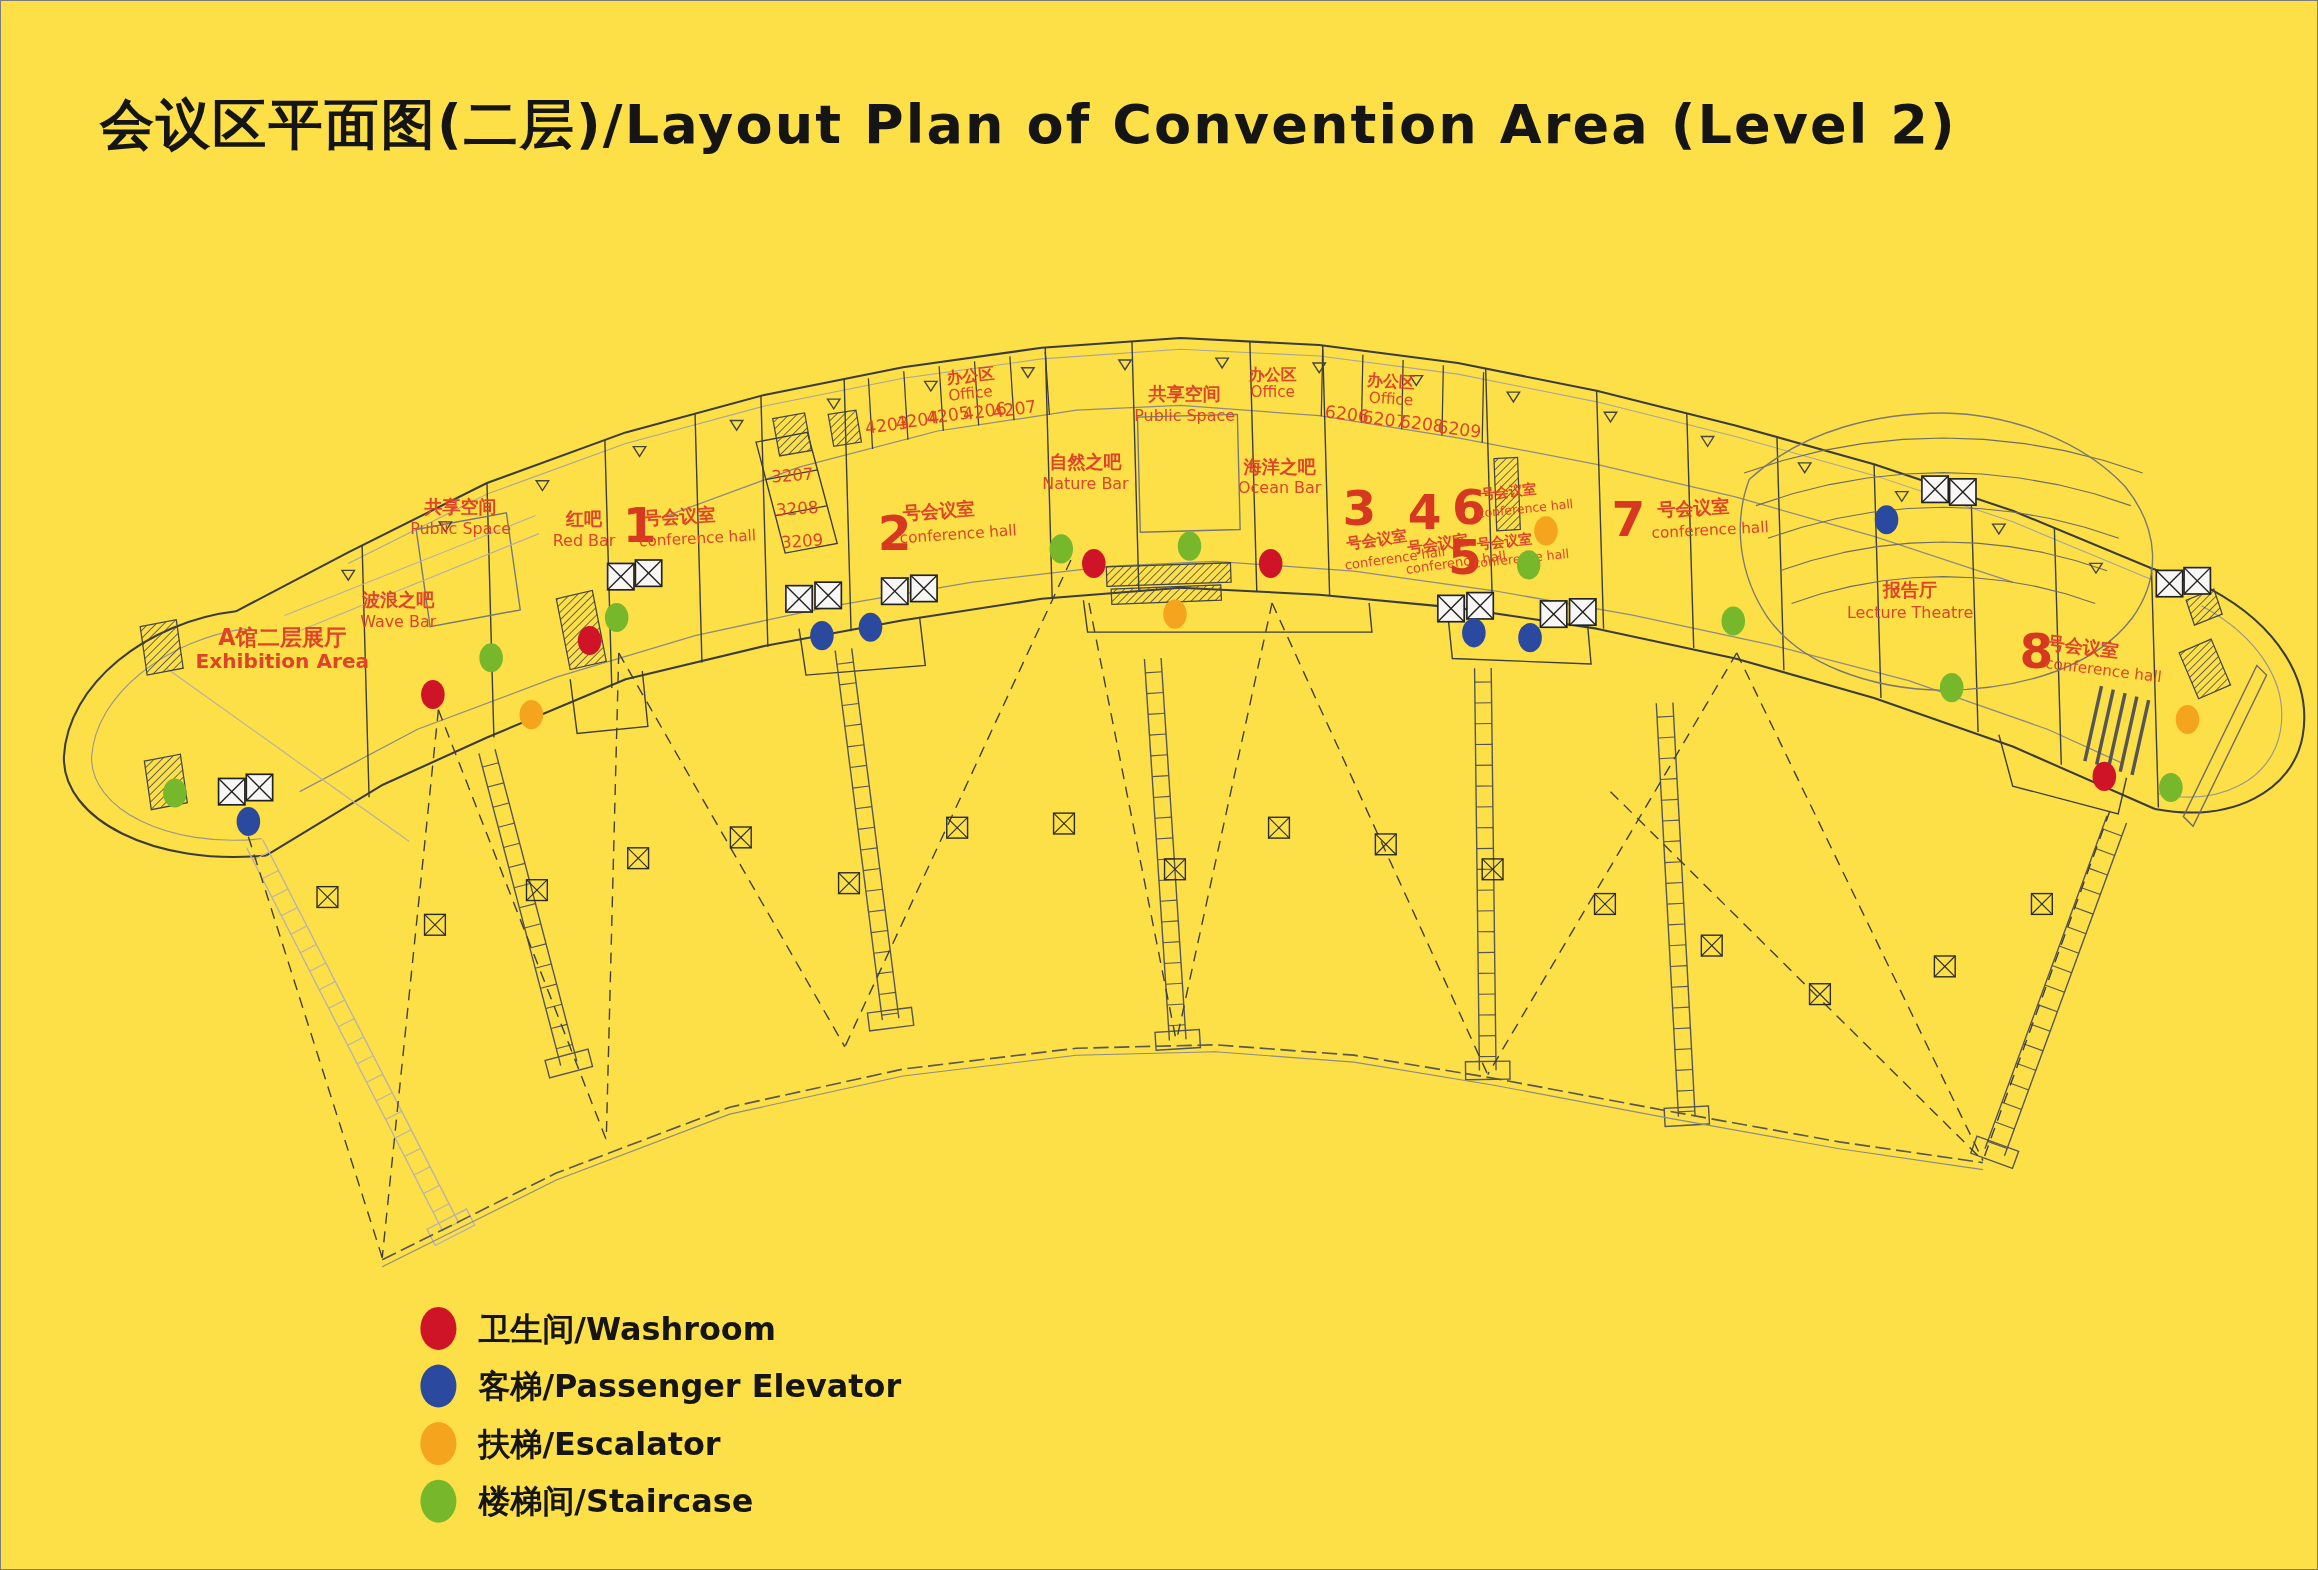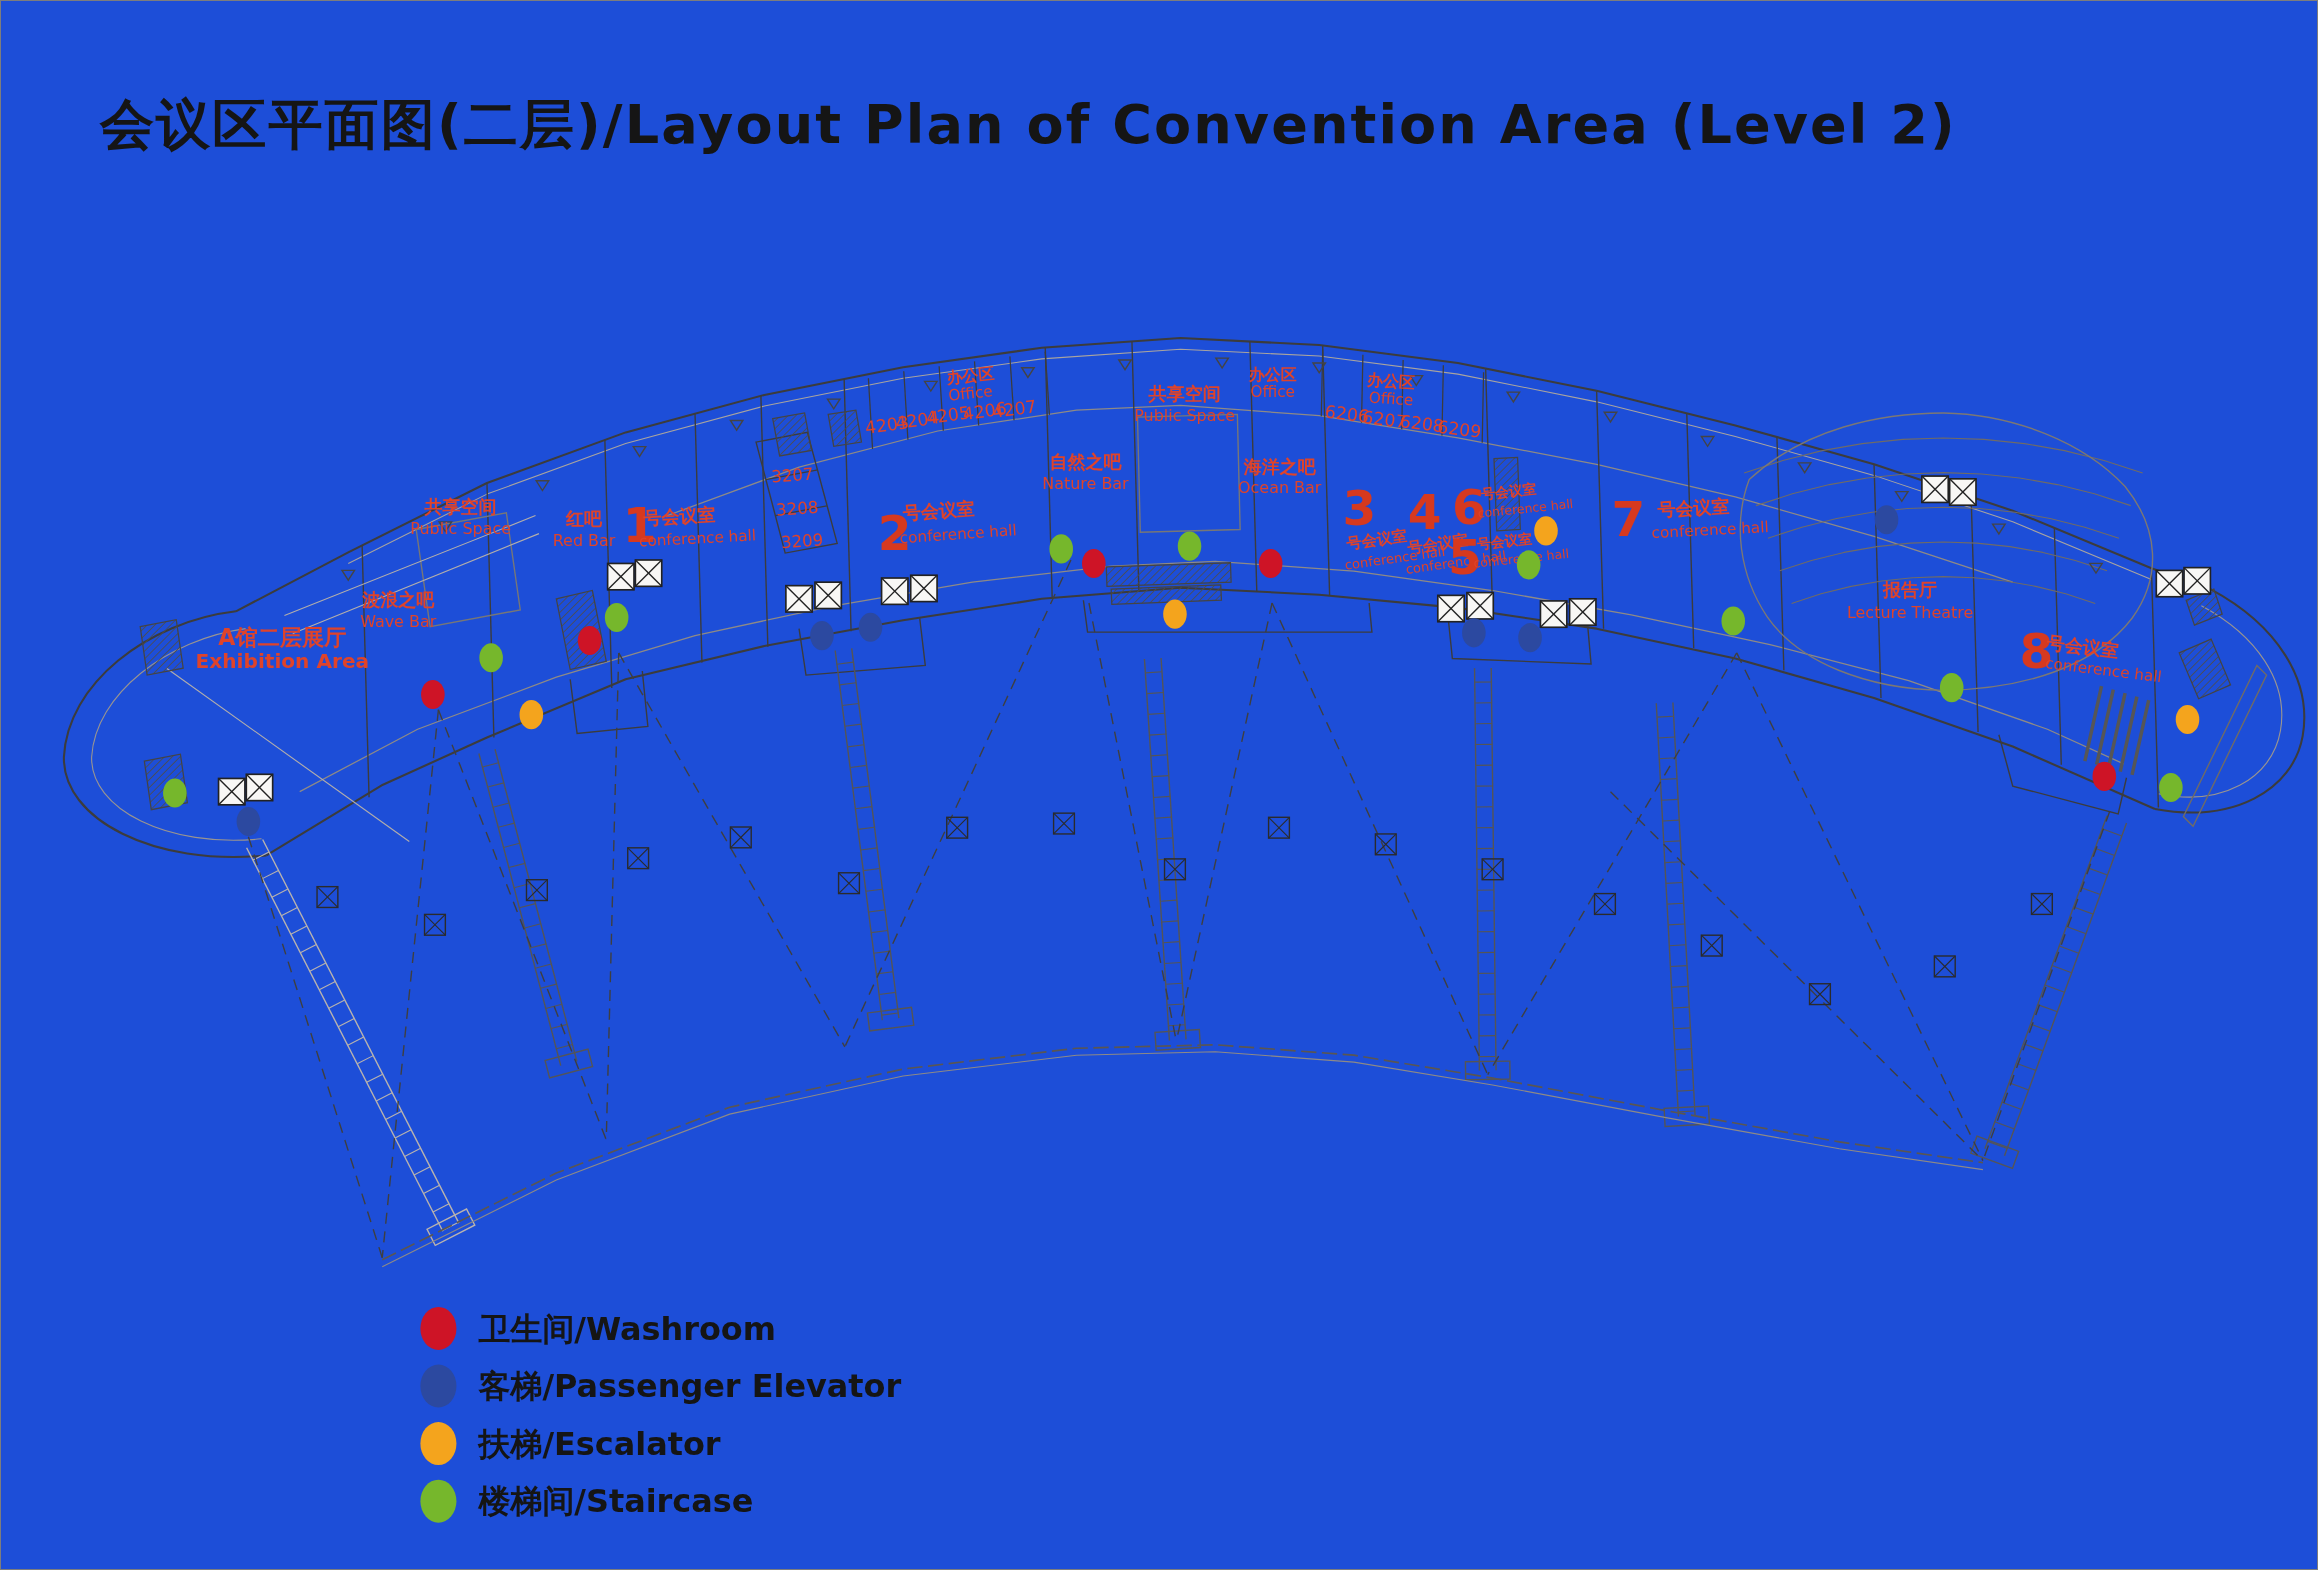--- a/index.html
+++ b/index.html
@@ -1,16 +1,16 @@
 <!DOCTYPE html>
 <html style="font-size:11px"><head>
 <meta charset="utf-8">
 <style>
   html,body{margin:0;padding:0;background:#e9e8e6;}
-  .page{position:relative;width:100vw;aspect-ratio:3338/2261;background:#1d4ed8;
+  .page{position:relative;width:100vw;aspect-ratio:3338/2261;background:#fde047;
         border:1.4px solid #7d7d7d;box-sizing:border-box;overflow:hidden;}
   svg{display:block;width:100%;height:100%;}
   text{font-family:"DejaVu Sans","Liberation Sans",sans-serif;}
   .title-text{font-weight:bold;letter-spacing:3px;}
 </style>
 </head>
 <body>
 
 <div class="page">
   <svg viewBox="0 0 3338 2261" preserveAspectRatio="xMidYMid meet">

